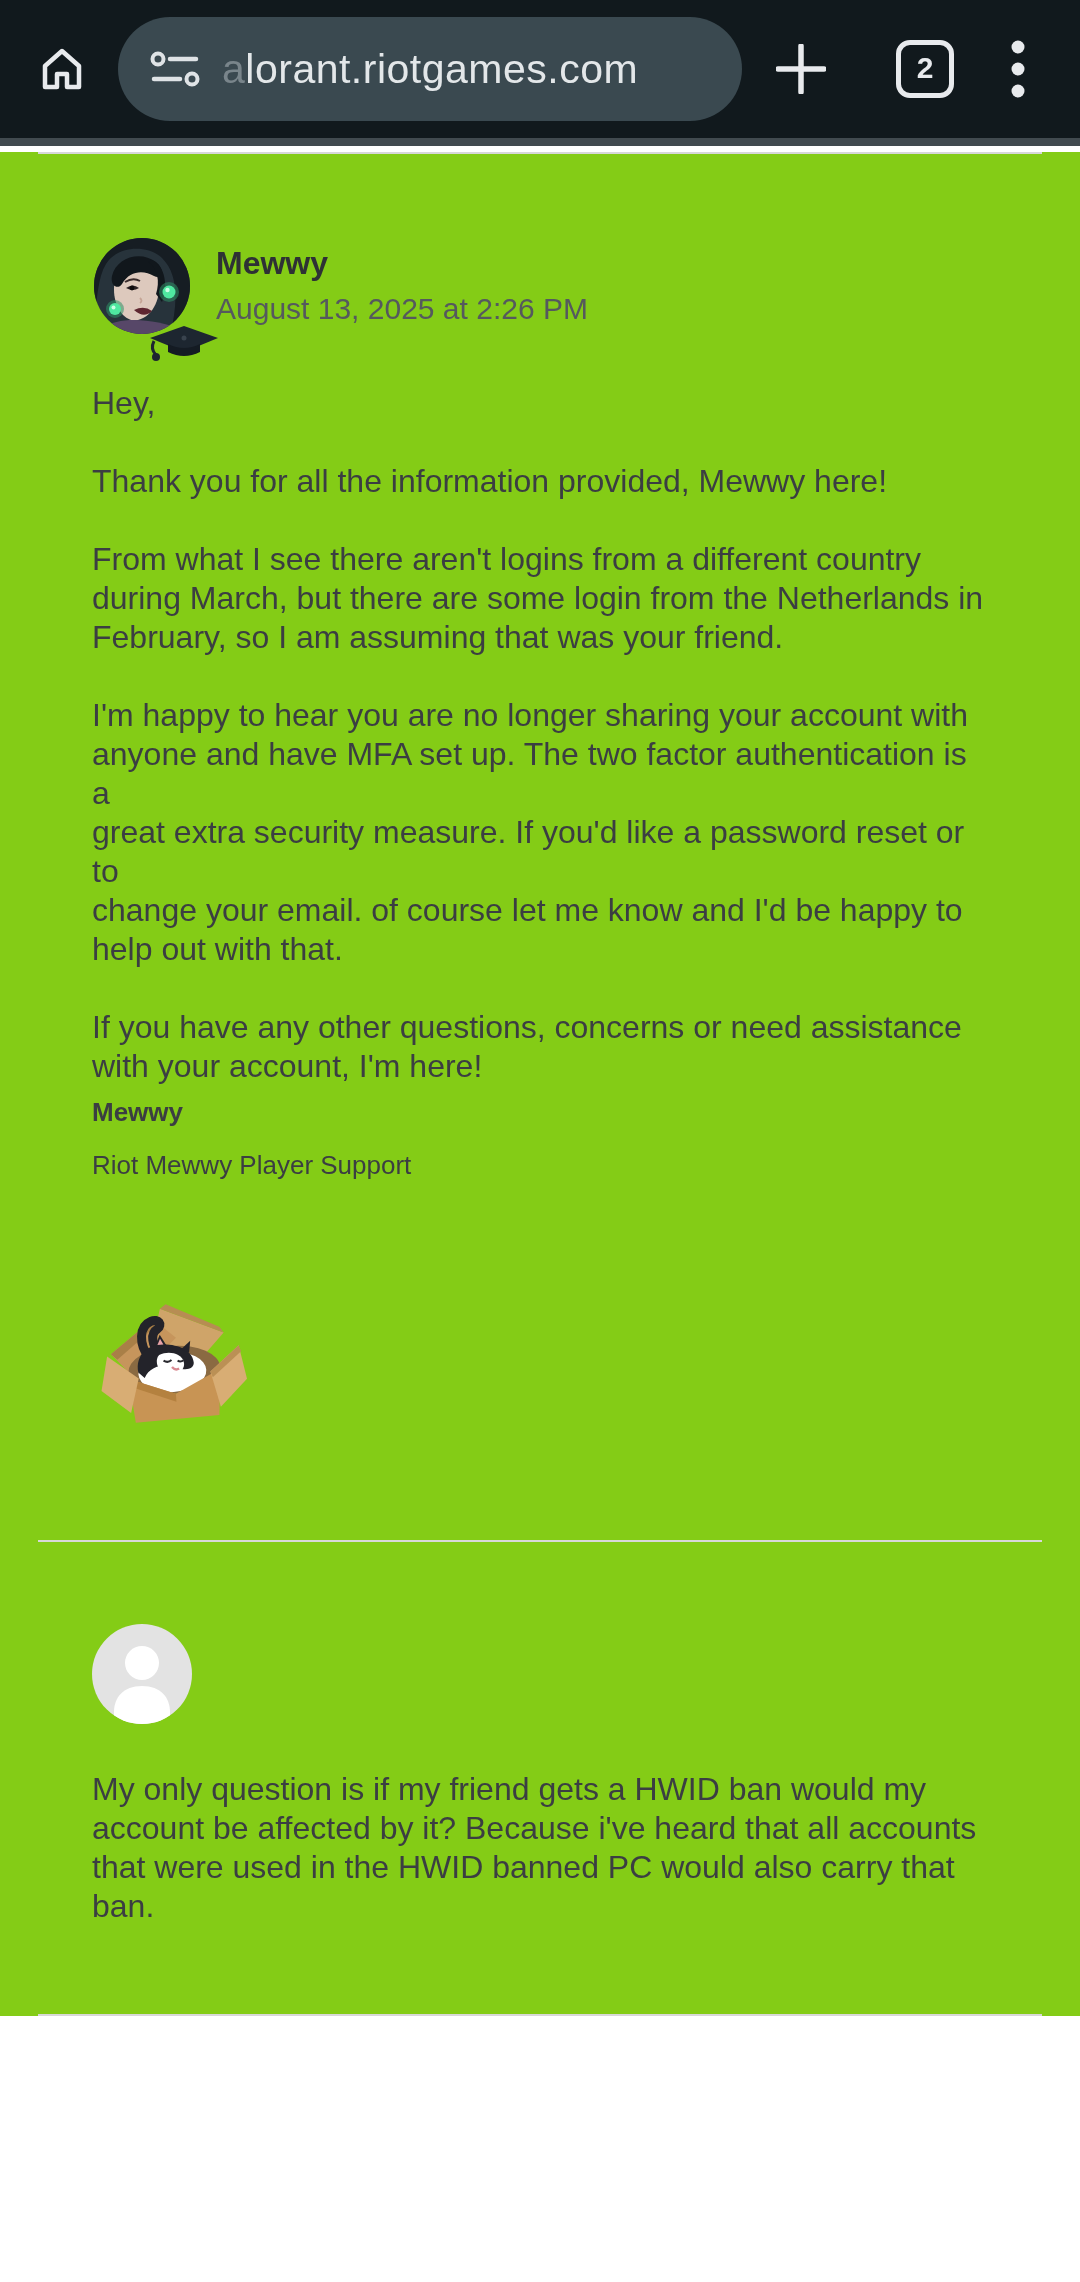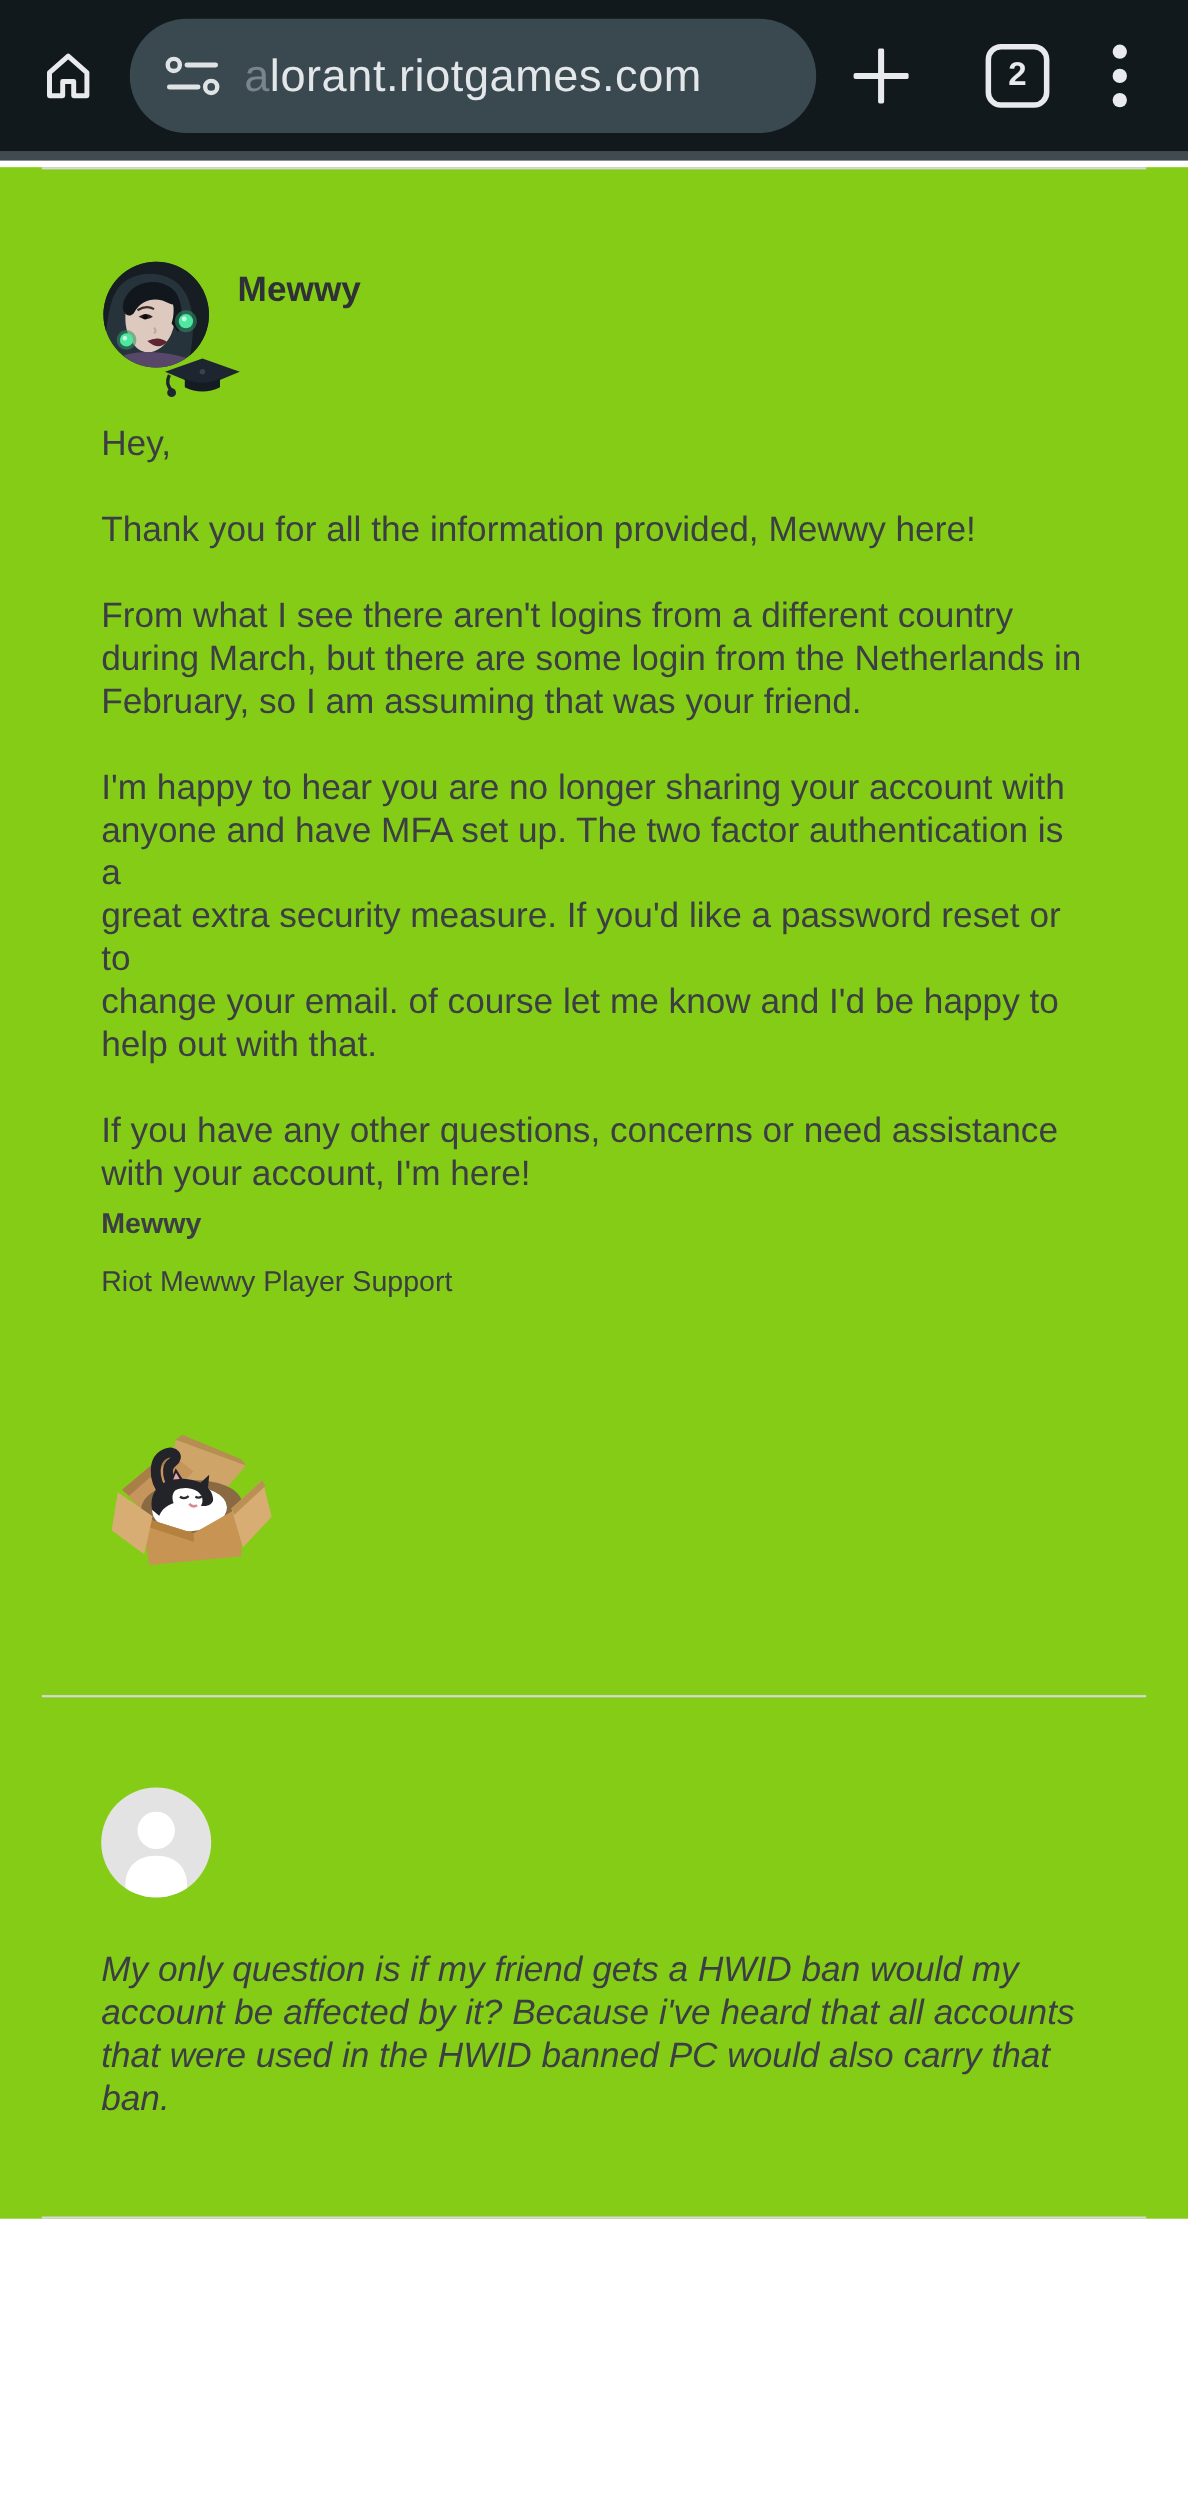--- a/index.html
+++ b/index.html
@@ -48,21 +48,21 @@
   .author{font-size:32px;font-weight:bold;color:#2e3135;line-height:42px;}
   .timestamp{font-size:30px;color:#55595e;line-height:46px;margin-top:2px;}
   .comment-text{margin-top:48px;}
   .comment-body{
     font-size:32px;line-height:39px;color:#3b3e42;white-space:pre-line;
   }
   .sig-name{font-size:26px;line-height:53px;color:#3b3e42;font-weight:bold;}
   .sig-org{font-size:26px;line-height:53px;color:#3b3e42;}
   .sticker{margin:100px 0 0 6px;width:150px;height:140px;}
   .comment.first-comment{padding-bottom:104px;}
-  .comment.second-comment .comment-text{margin-top:46px;font-style:italic;}
+  .comment.second-comment .comment-text{margin-top:46px;}
   .comment.second-comment{padding-bottom:88px;}
 </style>
 </head>
 <body>
 
 <div class="browser-bar">
   <div class="icon-btn home-btn">
     <svg width="56" height="56" viewBox="0 0 56 56">
       <path d="M11 25 L28 10 L45 25 V46 H33 V33 H23 V46 H11 Z" fill="none" stroke="#e8eaed" stroke-width="4.5" stroke-linejoin="round" stroke-linecap="round"></path>
     </svg>
@@ -144,20 +144,21 @@
             <path d="M62,105 q-4,8 2,14" stroke="#1d2630" stroke-width="3" fill="none"></path>
             <circle cx="64" cy="121" r="4" fill="#1d2630"></circle>
             <polygon points="92,90 126,102 92,116 58,102" fill="#1d2630"></polygon>
             <path d="M76,108 v8 q16,8 32,0 v-8 q-16,8 -32,0 Z" fill="#141b23"></path>
             <circle cx="92" cy="102" r="2.5" fill="#39434e"></circle>
           </g>
         </svg>
       </div>
       <div class="meta">
         <div class="author">Mewwy</div>
+        <div class="timestamp">August 13, 2025 at 2:26 PM</div>
       </div>
     </div>
 
     <div class="comment-text">
       <div class="comment-body">Hey,
 
 Thank you for all the information provided, Mewwy here!
 
 From what I see there aren't logins from a different country
 during March, but there are some login from the Netherlands in

